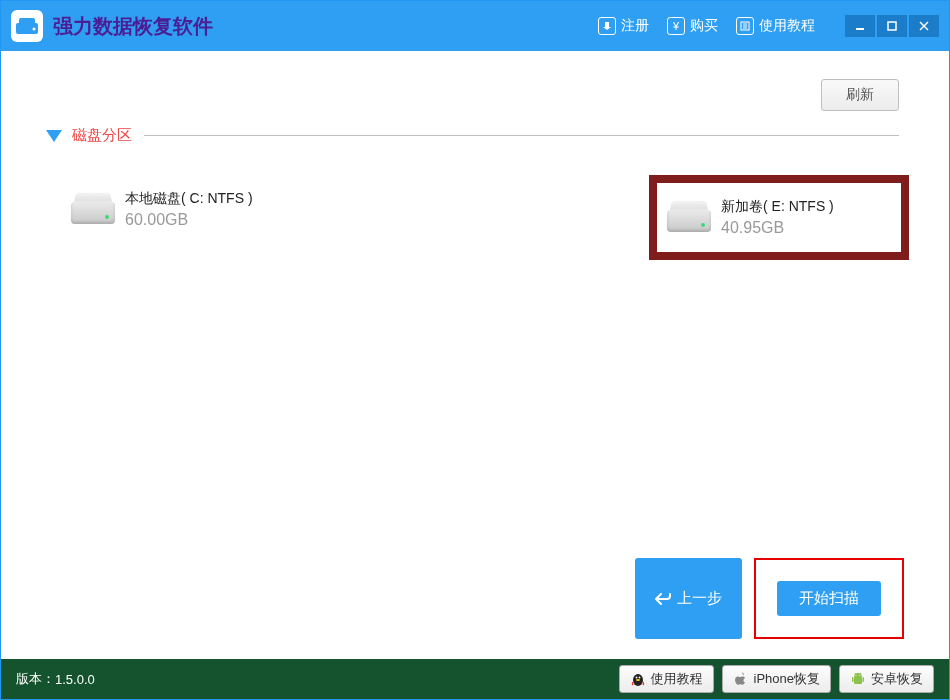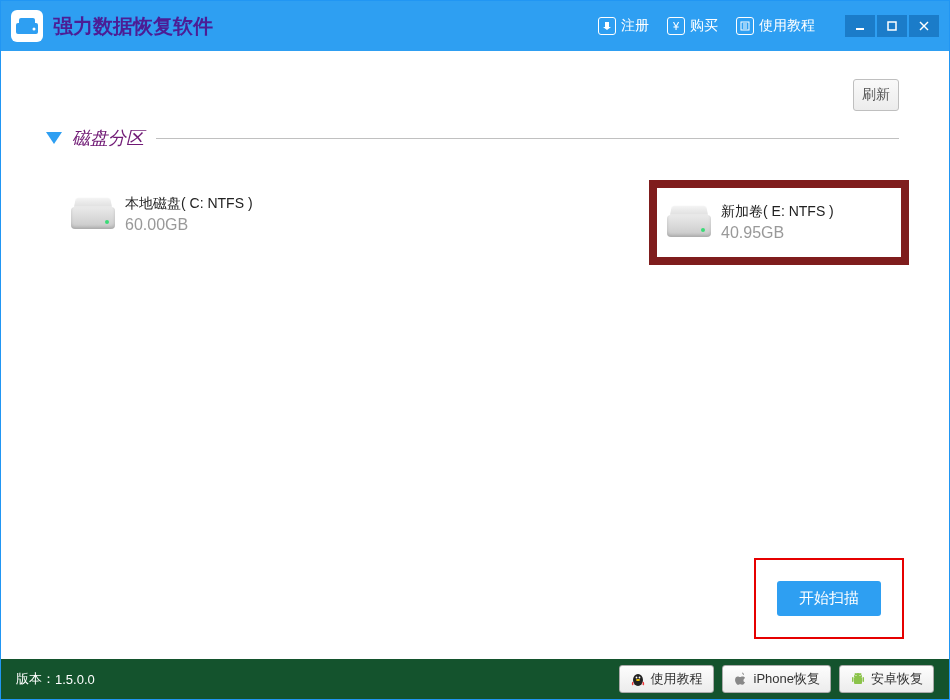--- a/index.html
+++ b/index.html
@@ -10,25 +10,25 @@
     .app-logo svg { width: 24px; height: 18px; }
     .app-title { color: #4c1d95; font-size: 20px; font-weight: bold; flex: 0 0 auto; }
     .title-spacer { flex: 1; }
     .title-link { display: flex; align-items: center; color: #fff; font-size: 14px; margin-right: 18px; cursor: pointer; }
     .title-link .ico { width: 18px; height: 18px; border: 1.5px solid #fff; border-radius: 3px; display: flex; align-items: center; justify-content: center; margin-right: 5px; font-size: 11px; }
     .win-controls { display: flex; margin-left: 10px; }
     .win-btn { width: 30px; height: 22px; background: #1b7cc9; color: #fff; display: flex; align-items: center; justify-content: center; font-size: 13px; cursor: pointer; margin-left: 2px; }
     .win-btn svg { width: 12px; height: 12px; }
     
     .content { padding: 30px 40px 0 40px; position: relative; height: 608px; }
-    .refresh-btn { position: absolute; right: 50px; top: 28px; padding: 6px 8px; background: linear-gradient(#f9f9f9,#ececec); border: 1px solid #bfbfbf; border-radius: 3px; font-size: 14px; cursor: pointer; color: #555; }
+    .refresh-btn { position: absolute; right: 50px; top: 28px; padding: 6px 24px; background: linear-gradient(#f9f9f9,#ececec); border: 1px solid #bfbfbf; border-radius: 3px; font-size: 14px; cursor: pointer; color: #555; }
     
     .section-header { display: flex; align-items: center; margin-top: 45px; margin-left: 5px; }
     .triangle { width: 0; height: 0; border-left: 8px solid transparent; border-right: 8px solid transparent; border-top: 12px solid #2e9ff2; margin-right: 10px; }
-    .section-title { font-size: 18px; color: #701a75; font-style: italic; }
+    .section-title { font-size: 15px; color: #ef4444; }
     .section-line { flex: 1; height: 1px; background: #c0c0c0; margin-left: 12px; margin-right: 10px; }
     
     .disk-grid { display: flex; gap: 14px; margin-top: 30px; margin-left: 20px; justify-content: space-between; }
     .disk-item { display: flex; align-items: flex-start; padding: 15px 20px 15px 10px; width: 260px; cursor: pointer; }
     .disk-item.selected { border: 8px solid #7f1d1d; }
     .disk-icon { width: 44px; height: 32px; margin-right: 10px; margin-top: 2px; position: relative; }
     .disk-icon .dtop { position: absolute; top: 0; left: 4px; width: 36px; height: 10px; background: linear-gradient(#f5f5f5,#e0e0e0); border-radius: 3px 3px 0 0; transform: perspective(40px) rotateX(25deg); }
     .disk-icon .dbody { position: absolute; bottom: 0; left: 0; width: 44px; height: 22px; background: linear-gradient(#eaeaea,#c8c8c8); border-radius: 4px; box-shadow: inset 0 -2px 3px rgba(0,0,0,0.15); }
     .disk-icon .dled { position: absolute; bottom: 5px; right: 6px; width: 4px; height: 4px; background: #3adb76; border-radius: 50%; }
     .disk-info .disk-name { font-size: 14px; color: #222; margin-bottom: 3px; }
@@ -130,20 +130,26 @@
           <div class="dled"></div>
         </div>
         <div class="disk-info">
           <div class="disk-name">新加卷( E: NTFS )</div>
           <div class="disk-size">40.95GB</div>
         </div>
       </div>
     </div>
 
   <div class="footer-actions">
+    <button class="btn btn-prev">
+      <svg viewBox="0 0 16 14">
+          <path d="M6 2 L1 7 L6 12 M1 7 L12 7 Q15 7 15 4 L15 2" fill="none" stroke="#fff" stroke-width="2" stroke-linecap="round" stroke-linejoin="round"></path>
+        </svg>
+      <span>上一步</span>
+    </button>
     <div class="scan-wrap">
       <button class="btn btn-scan">开始扫描</button>
     </div>
   </div>
 </div>
 
 <div class="status-bar">
   <span>版本：</span>
   <span>1.5.0.0</span>
   <div class="status-spacer"></div>

